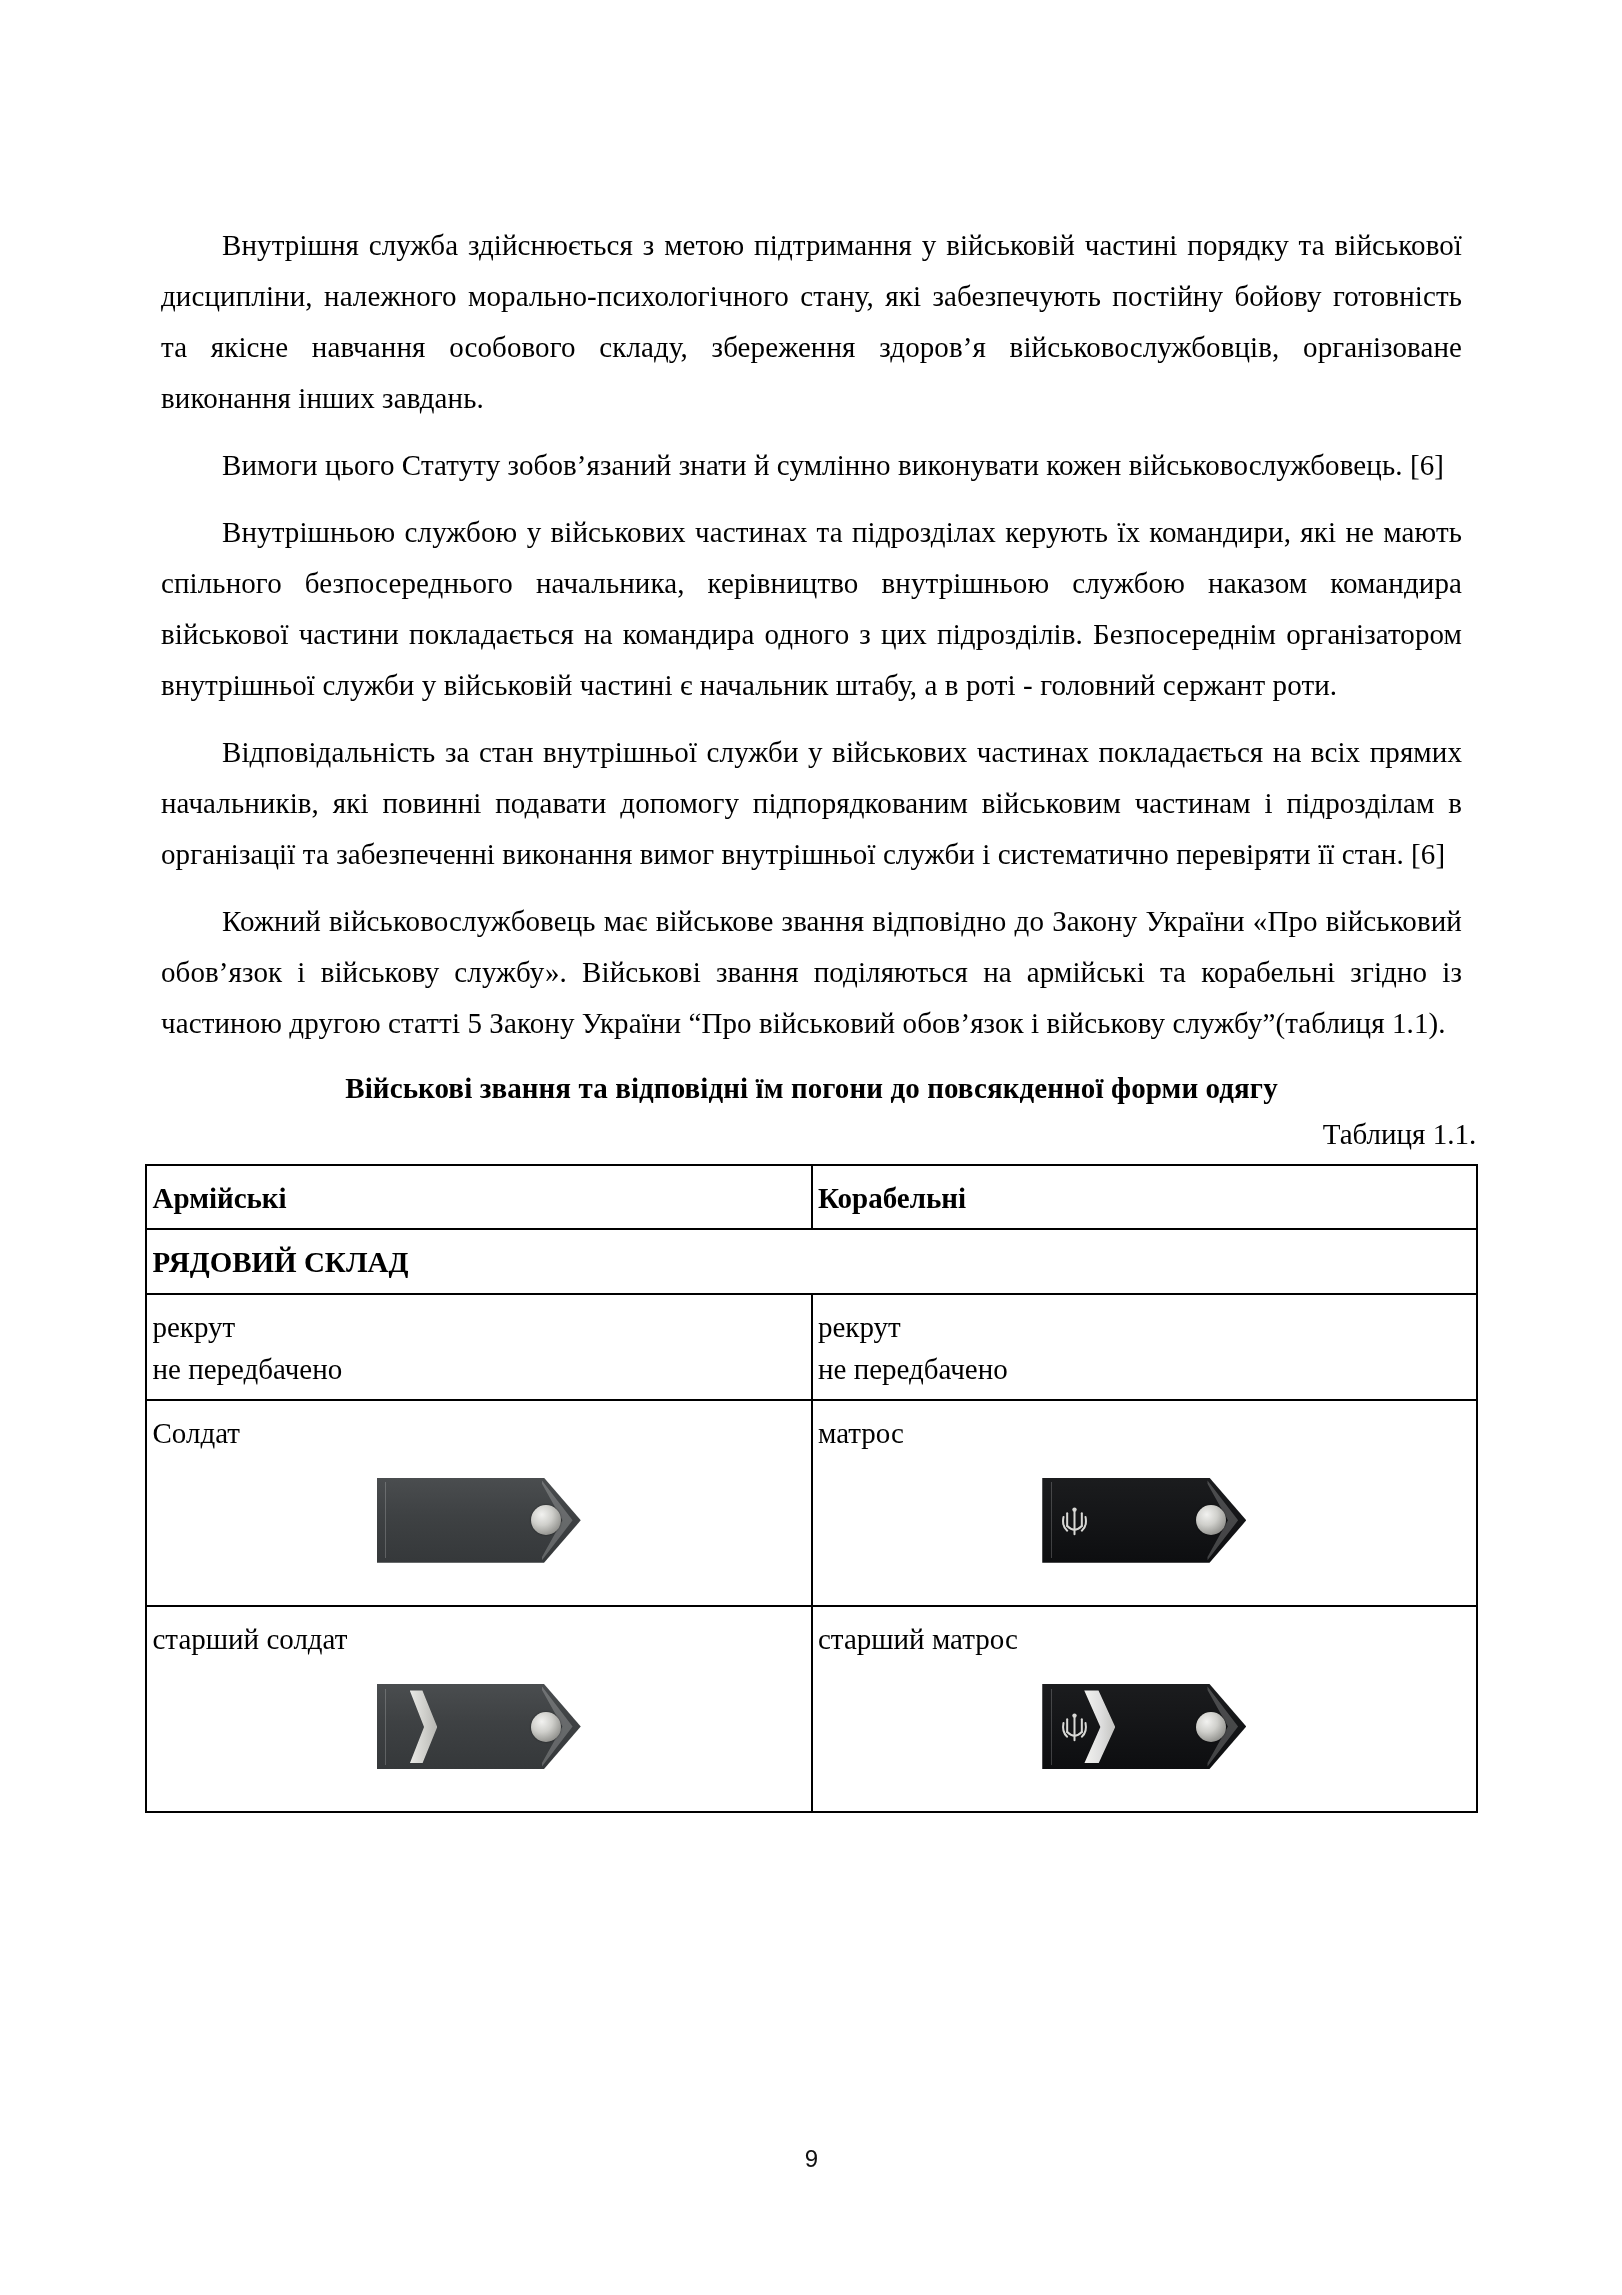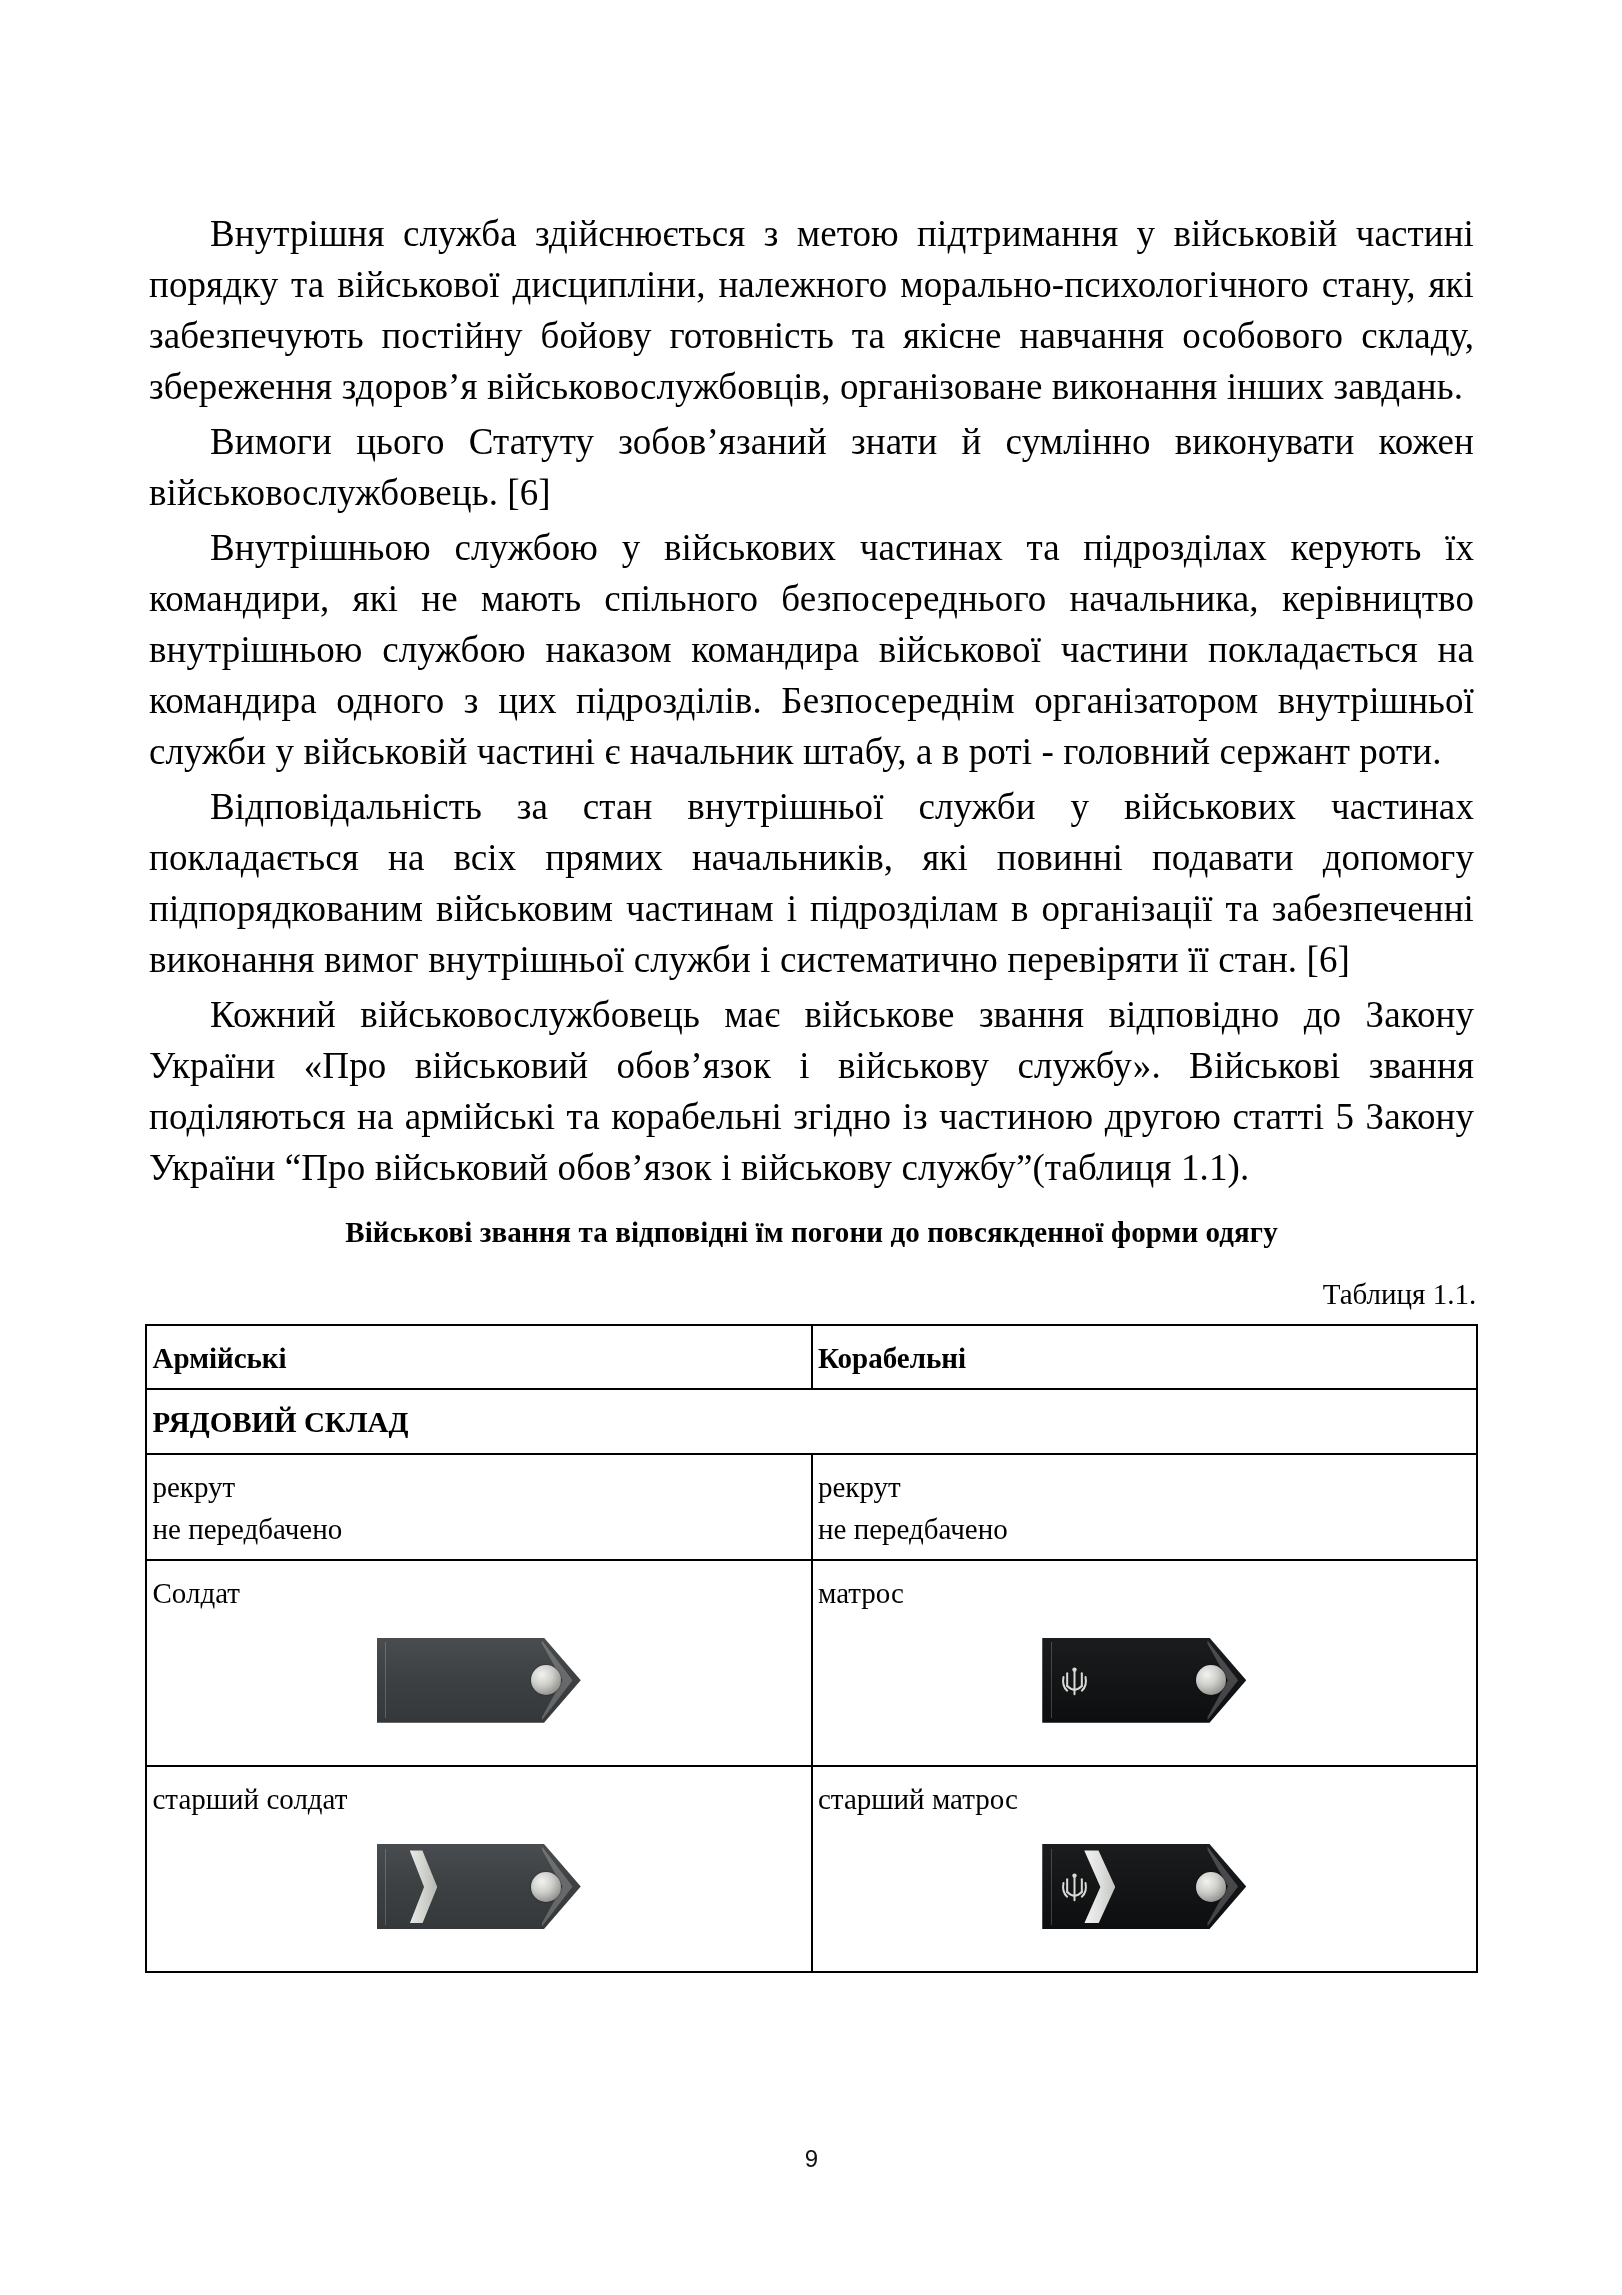--- a/index.html
+++ b/index.html
@@ -25,41 +25,41 @@
   }
 
   .content {
     position: absolute;
     left: 145px;
     top: 204px;
     width: 1333px;
   }
 
   p.body-par {
-    margin: 4px;
-    font-size: 37px;
+    margin: 16px;
+    font-size: 29px;
     line-height: 51px;
     text-align: justify;
     text-indent: 61px;
     letter-spacing: 0.1px;
   }
 
   .section-heading {
     margin: 0;
     padding-top: 37px;
     padding-bottom: 31px;
     font-size: 29px;
     font-weight: bold;
     text-align: center;
     letter-spacing: 0.2px;
     line-height: 44px;
   }
 
   .table-title {
-    margin: 16px;
+    margin: 0;
     font-size: 29px;
     font-weight: bold;
     text-align: center;
     line-height: 46px;
     letter-spacing: 0.1px;
   }
 
   .table-number {
     margin: 0;
     font-size: 29px;

